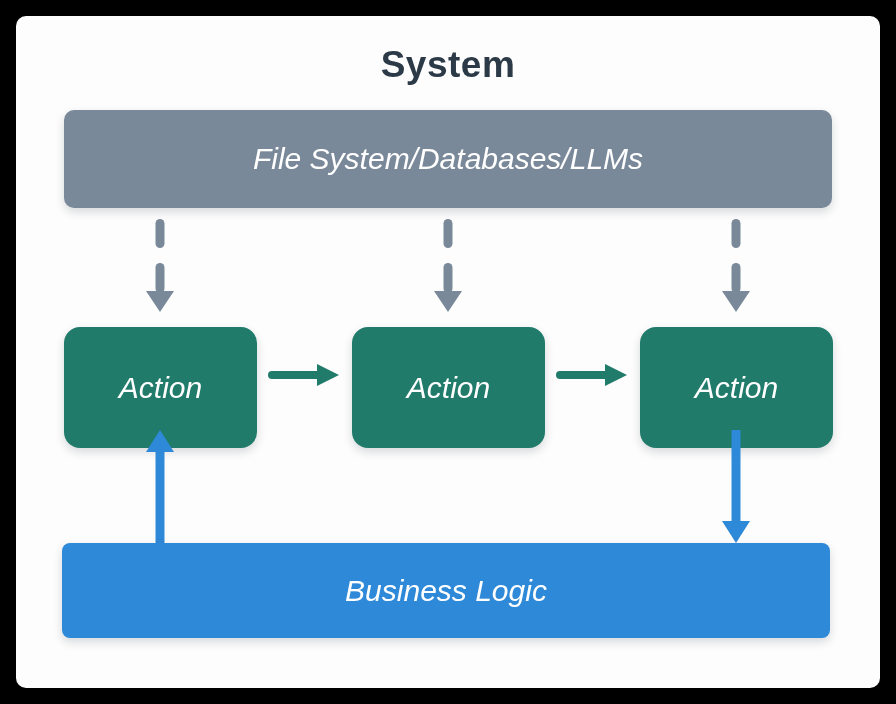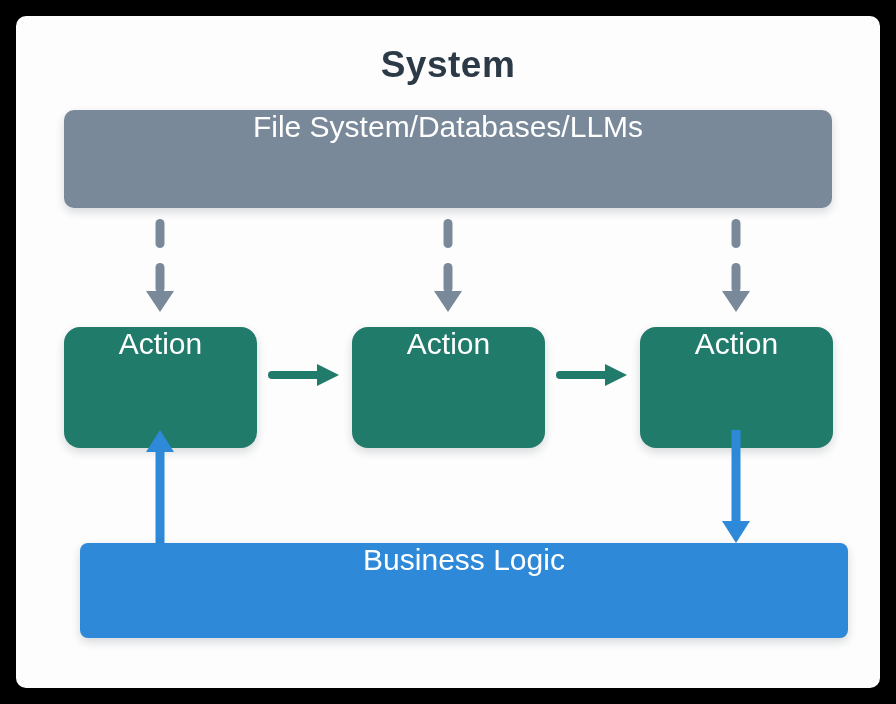--- a/index.html
+++ b/index.html
@@ -27,38 +27,39 @@
     border-radius:10px;
   }
   .diagram-title{
     position:absolute;left:0;top:44px;width:896px;
     text-align:center;
     font-size:37px;font-weight:bold;color:var(--title-text);
     letter-spacing:0.5px;
   }
   .node{
     position:absolute;
-    display:flex;align-items:flex-start;justify-content:center;
+    display:flex;align-items:center;justify-content:center;
     color:var(--box-text);
     font-size:30px;
     box-shadow:0 4px 10px rgba(15,25,35,0.16);
+    font-style:italic;
   }
   .node-source{
     left:64px;top:110px;width:768px;height:98px;
     background:var(--slate);border-radius:10px;
   }
   .node-action{
     top:327px;width:193px;height:121px;
     background:var(--teal);border-radius:16px;
   }
   .node-action.a1{left:64px;}
   .node-action.a2{left:352px;}
   .node-action.a3{left:640px;}
   .node-business{
-    left:80px;top:543px;width:768px;height:95px;
+    left:62px;top:543px;width:768px;height:95px;
     background:var(--blue);border-radius:8px;
   }
   .arrow{position:absolute;display:block;}
   .arrow-slate{color:var(--slate);}
   .arrow-teal{color:var(--teal);}
   .arrow-blue{color:var(--blue);}
   .dashed-arrow{width:32px;height:93px;top:219px;}
   .dashed-arrow.d1{left:144px;}
   .dashed-arrow.d2{left:432px;}
   .dashed-arrow.d3{left:720px;}

